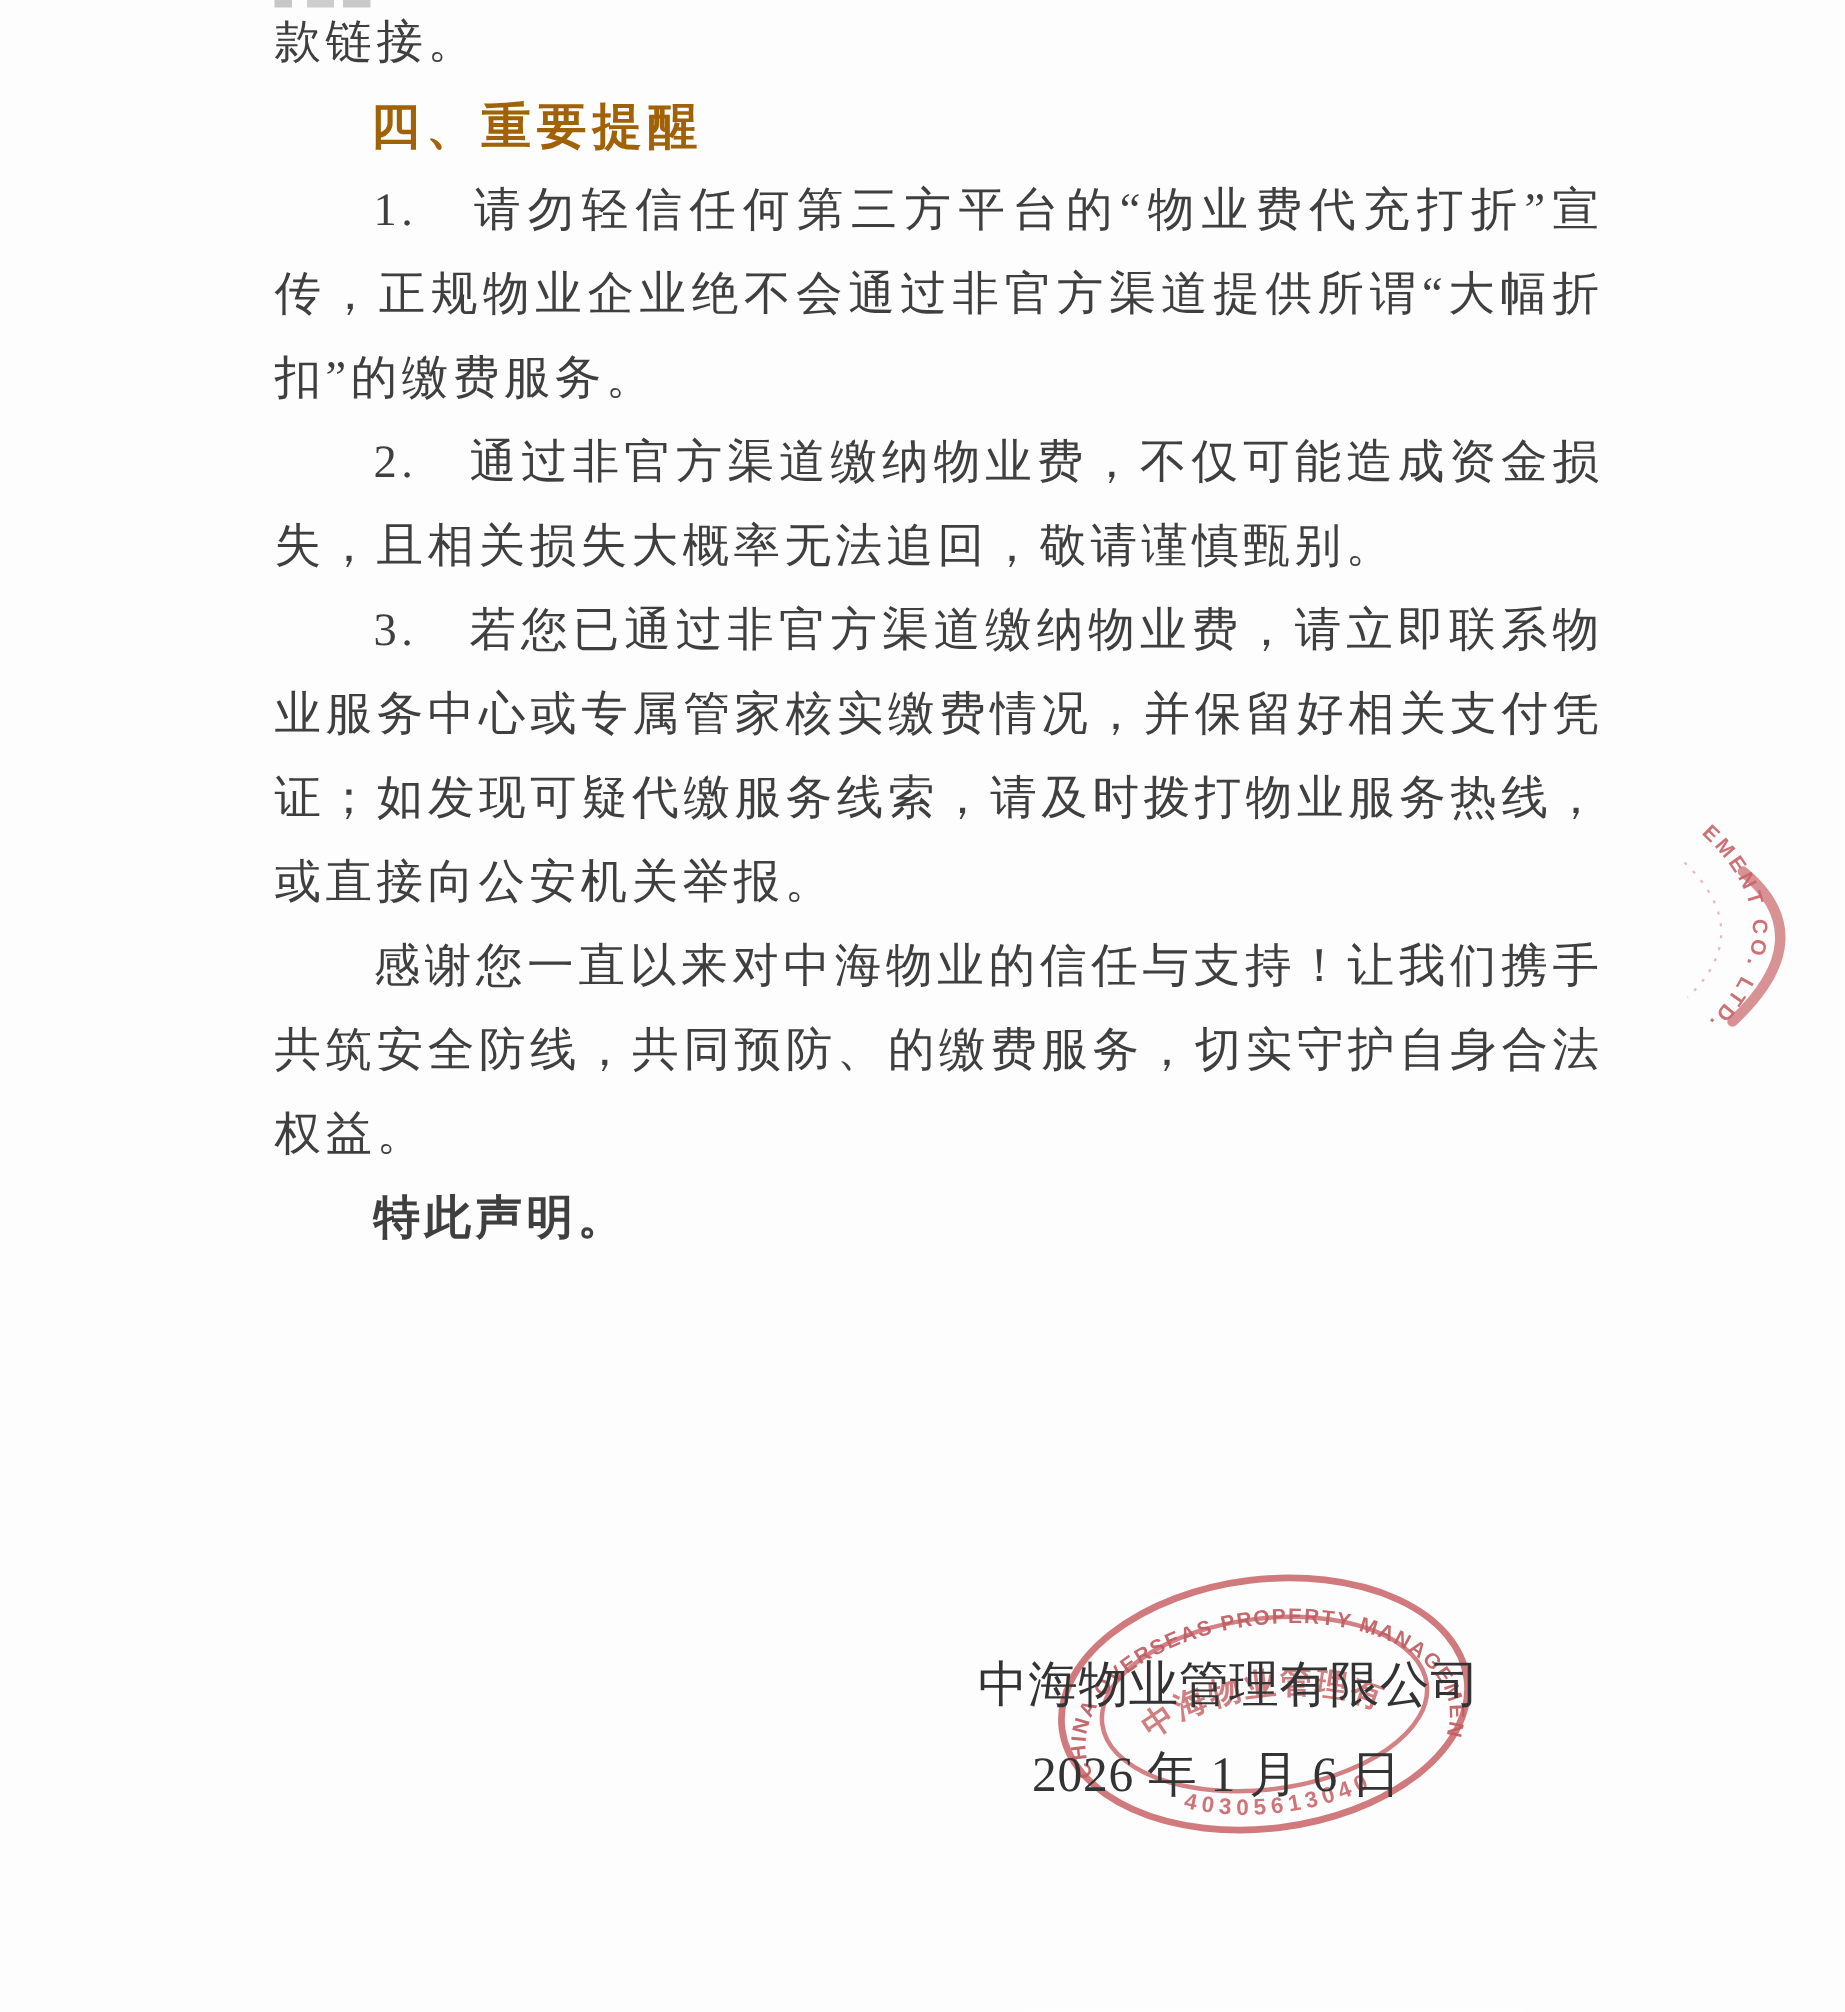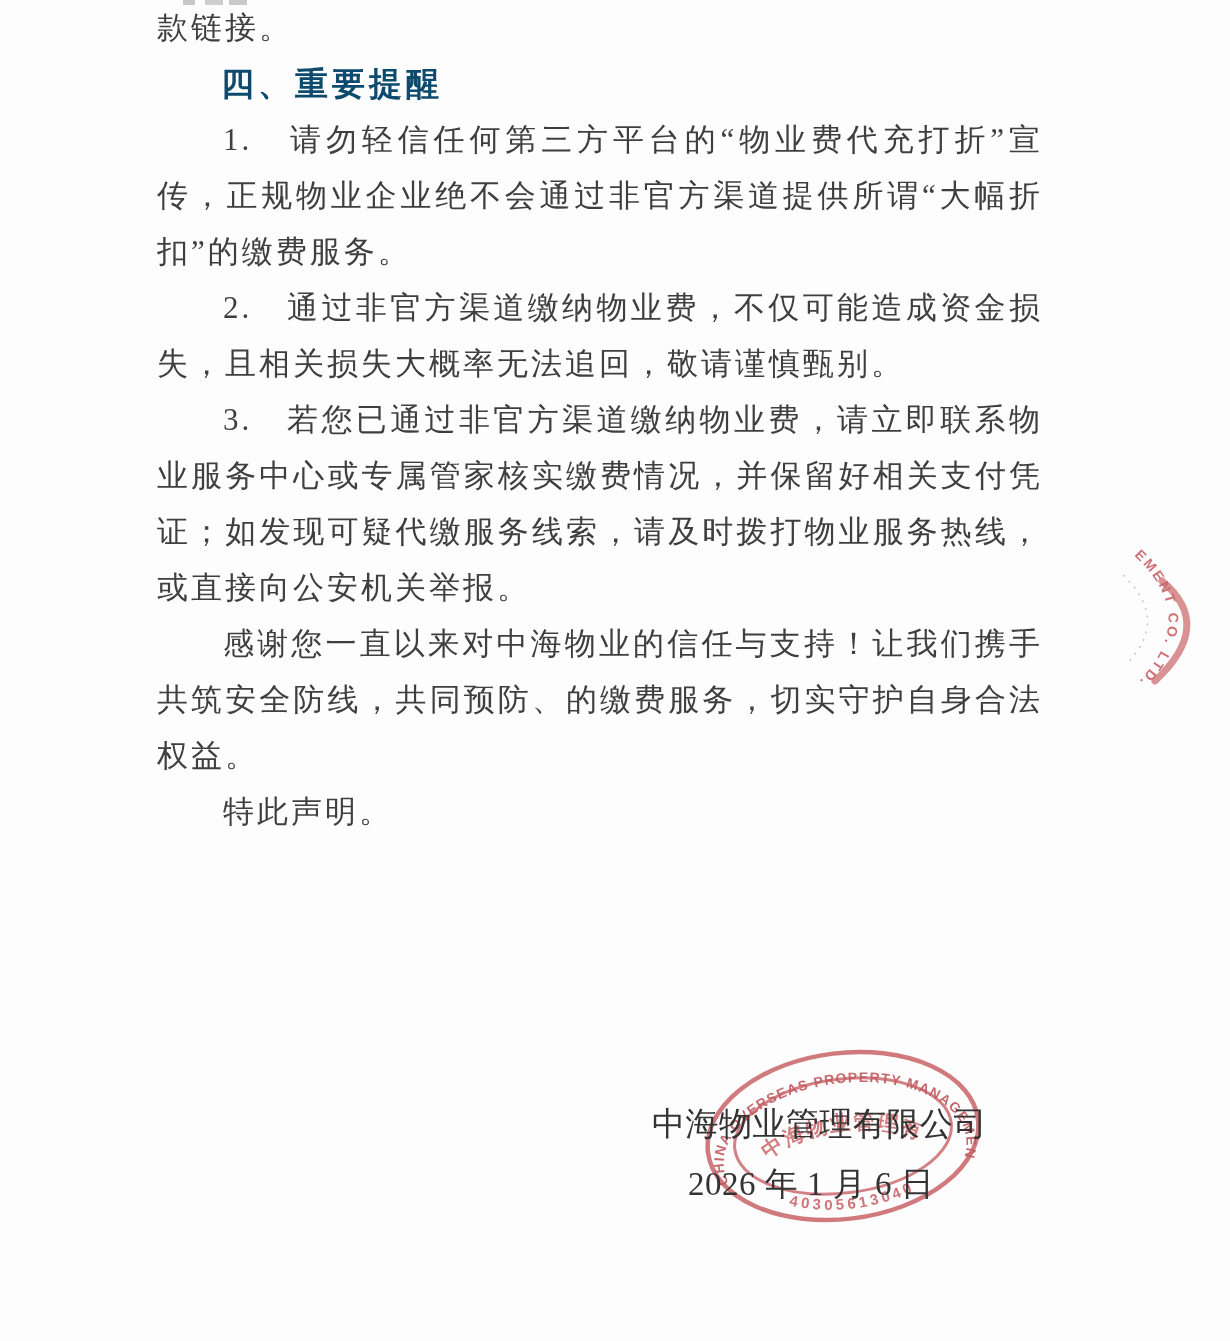--- a/index.html
+++ b/index.html
@@ -14,43 +14,43 @@
     position:absolute;inset:0;
     background:#fdfdfd;
   }
   
   .scan-artifact{
     position:absolute;left:183px;top:0;width:64px;height:5px;
     background:linear-gradient(90deg,#9a9a9a 0 12px,transparent 12px 22px,#a7a7a7 22px 40px,transparent 40px 46px,#9f9f9f 46px 64px);
     opacity:.55;
   }
   .doc{
-    position:absolute;left:157px;top:0;width:886px;
+    position:absolute;left:183px;top:0;width:886px;
     color:#3f3f3f;
     font-size:31px;
     line-height:56px;
     letter-spacing:3px;
     text-align:justify;
     z-index:2;
   }
   .doc p{margin:0;}
   .continuation{text-indent:0;}
   .heading{
     margin:0;
     font-family:"Liberation Sans","DejaVu Sans",sans-serif;
     font-weight:700;
     font-size:33px;
     line-height:56px;
     letter-spacing:4px;
-    color:#0c4a6e;
+    color:#a16207;
     text-indent:64px;
   }
   .para{text-indent:66px;margin-top:8px;}
   .para.first{margin-top:0;}
-  .closing{text-indent:66px;margin-top:60px;}
+  .closing{text-indent:66px;margin-top:60px;font-weight:bold;}
   .signature-company{
     position:absolute;left:652px;top:1104px;
     font-size:33px;line-height:40px;letter-spacing:0.5px;
     color:#333333;z-index:3;white-space:nowrap;
   }
   .signature-date{
     position:absolute;left:688px;top:1164px;
     font-size:33px;line-height:40px;letter-spacing:0.5px;
     color:#333333;z-index:3;white-space:nowrap;text-align:center;
   }

